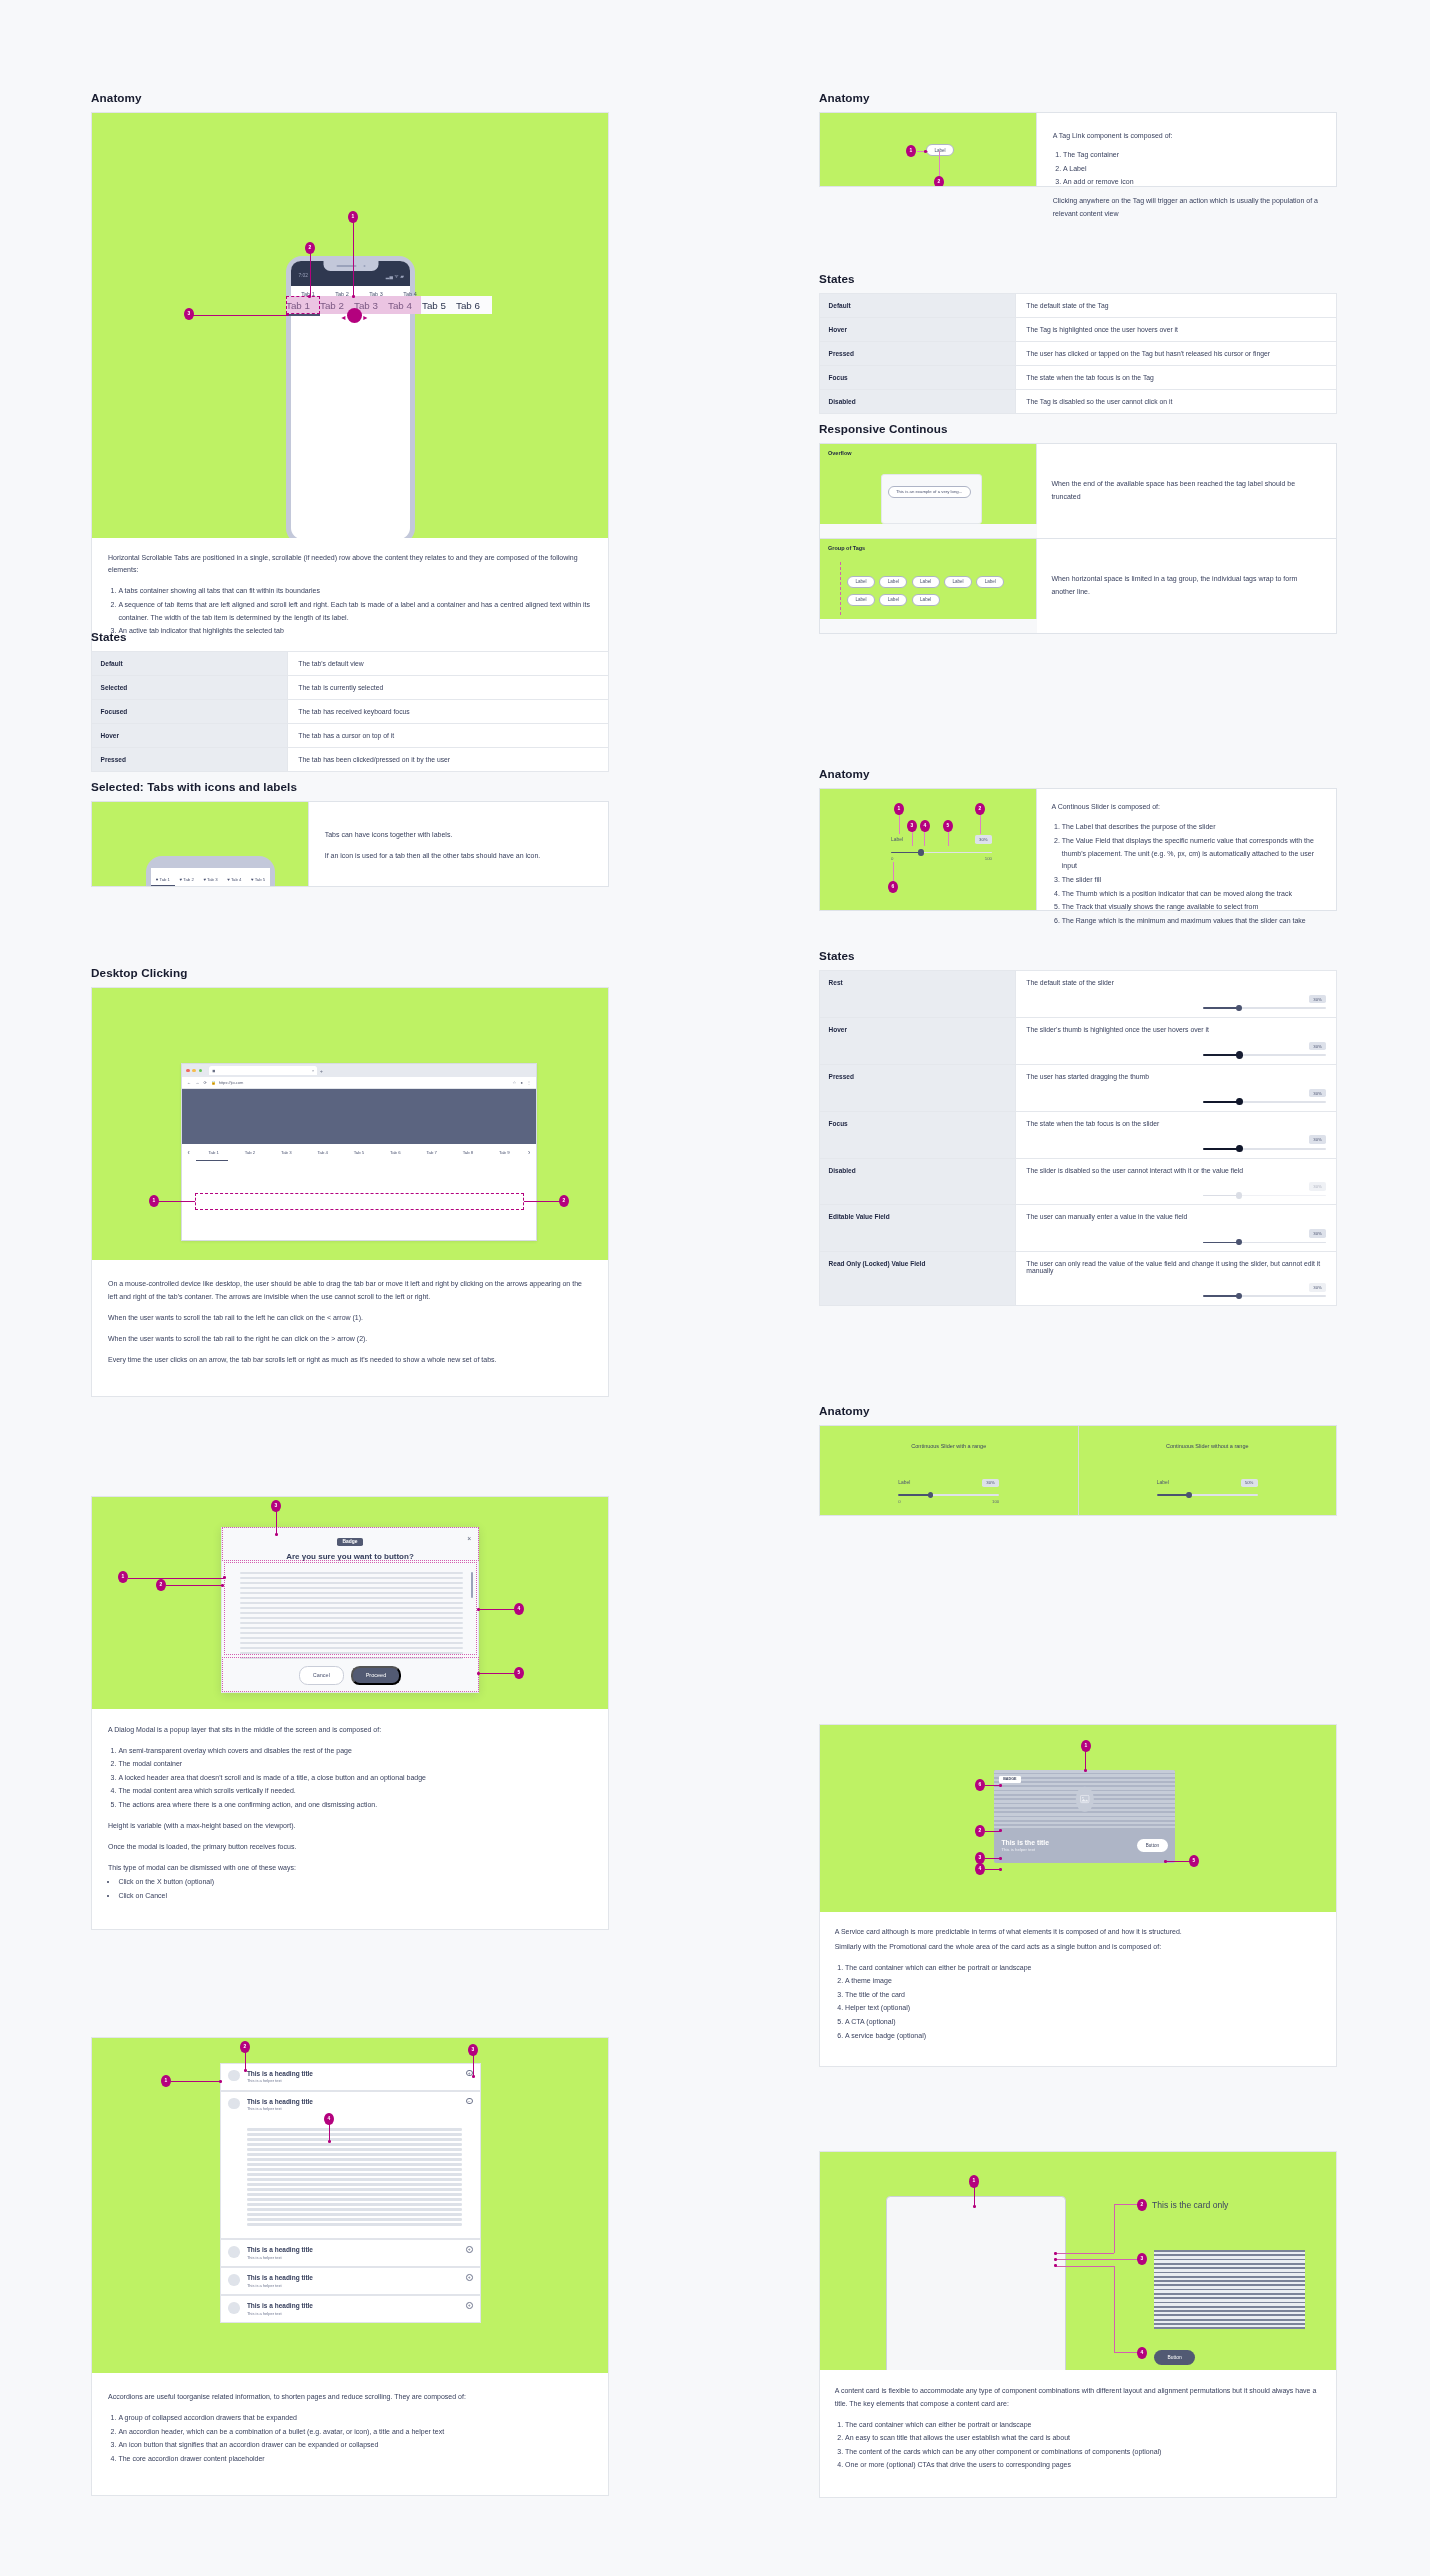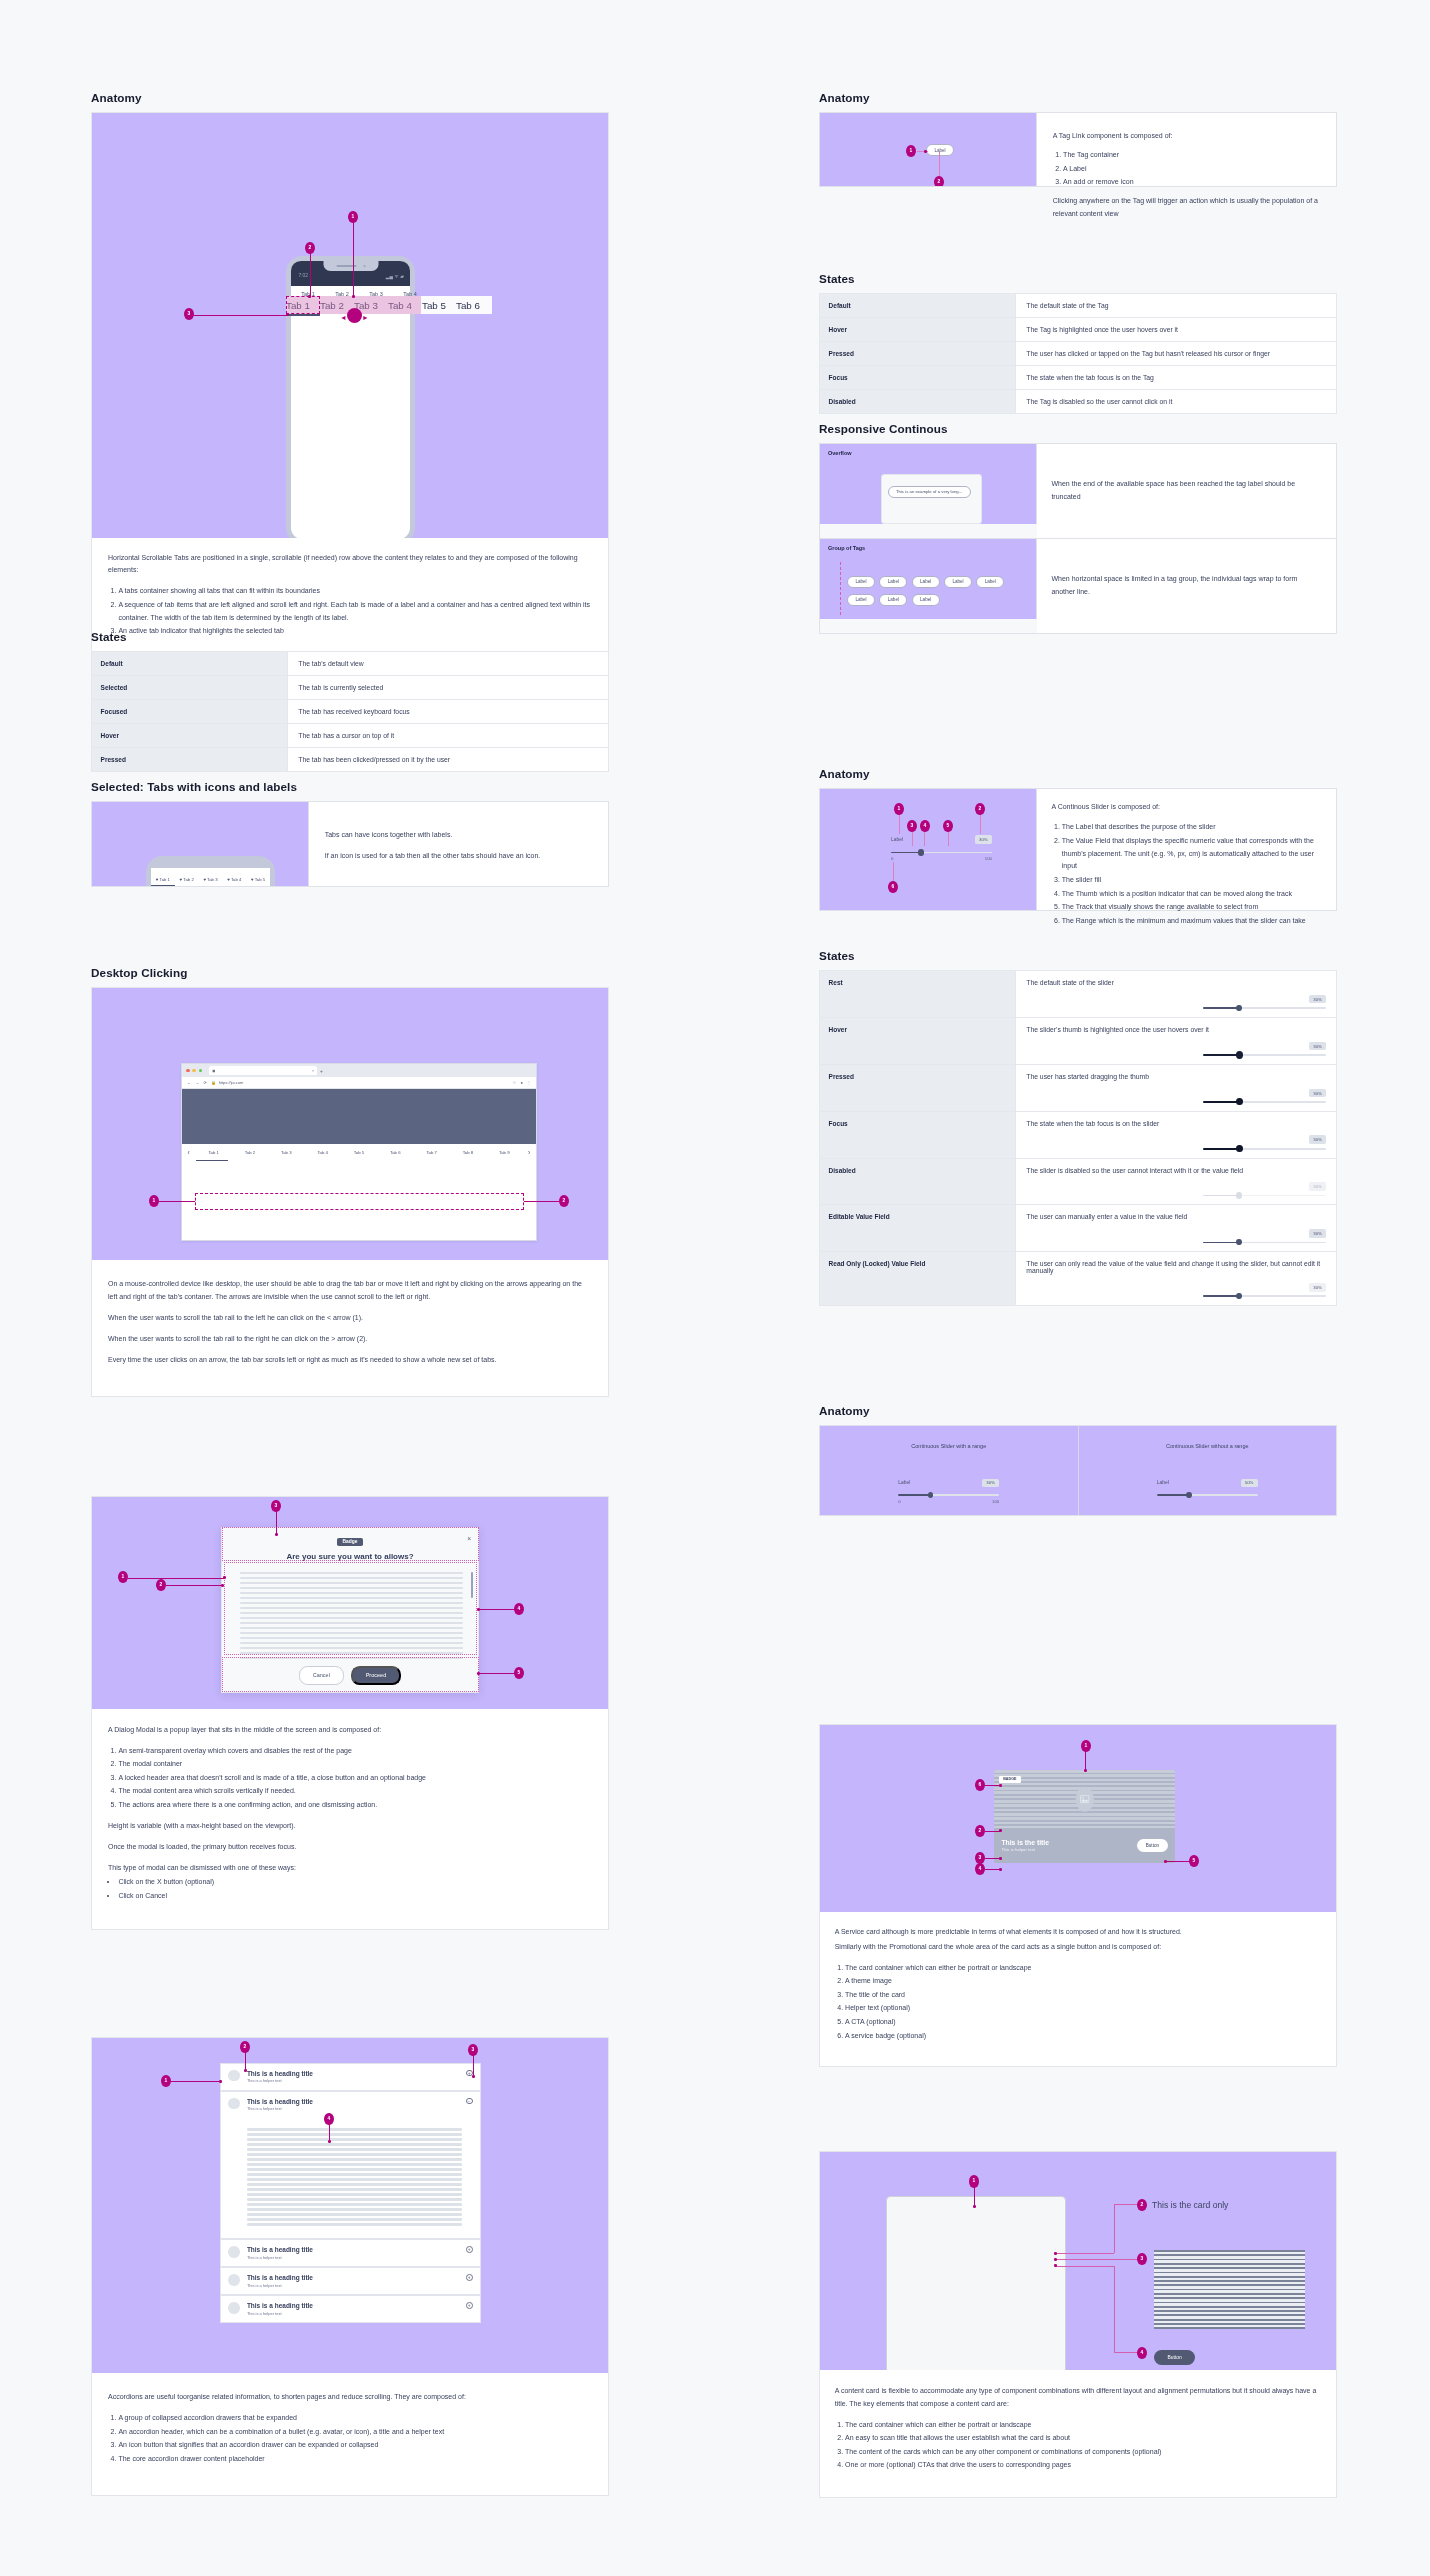--- a/index.html
+++ b/index.html
@@ -14,21 +14,21 @@
 
   
   .sec-title {
     font-size: 11.7px; font-weight: bold; color: #171b2e;
     letter-spacing: 0.1px; margin-bottom: 8px;
   }
   .panel {
     border: 0.6px solid #e2e5ea; background: #fff;
   }
   .demo {
-    background: #c4b5fd; position: relative; overflow: hidden;
+    background: #bef264; position: relative; overflow: hidden;
   }
   .copy {
     background: #fff; font-size: 7px; line-height: 1.85; color: #39415e;
   }
   .copy p { margin-bottom: 8px; }
   .copy ol, .copy ul { margin: 0 0 8px 10.4px; }
   .copy li { margin-bottom: 0.6px; }
 
   
   .split { display: flex; border: 0.6px solid #dfe3e9; background: #fff; }
@@ -333,21 +333,21 @@
   </div>
 </div>
 
 <div style="position:absolute;left:91px;top:1496px;width:518px;">
   <div class="panel">
     <div class="demo" style="height:212px;position:relative;">
       <div class="modal" style="left:129px;top:29.5px;width:258px;height:166px;">
         <div class="modal-head">
           <span class="badge">Badge</span>
           <span class="xbtn">×</span>
-          <div class="modal-title">Are you sure you want to allows?</div>
+          <div class="modal-title">Are you sure you want to button?</div>
         </div>
         <div style="flex:1;padding:1.2px 14.7px 1.2px 18.4px;overflow:hidden;position:relative;">
           <div class="skel"></div>
               <div class="skel"></div>
           <div class="skel"></div>
               <div class="skel"></div>
           <div class="skel"></div>
               <div class="skel"></div>
           <div class="skel"></div>
               <div class="skel"></div>

